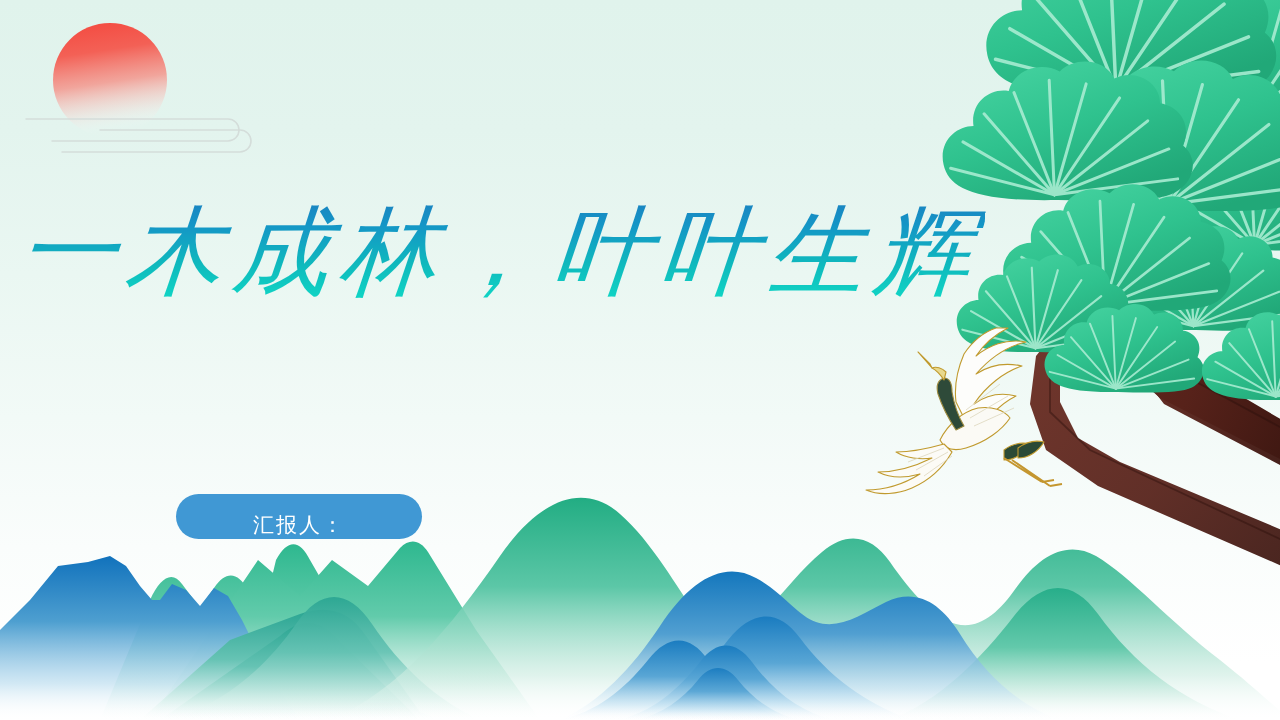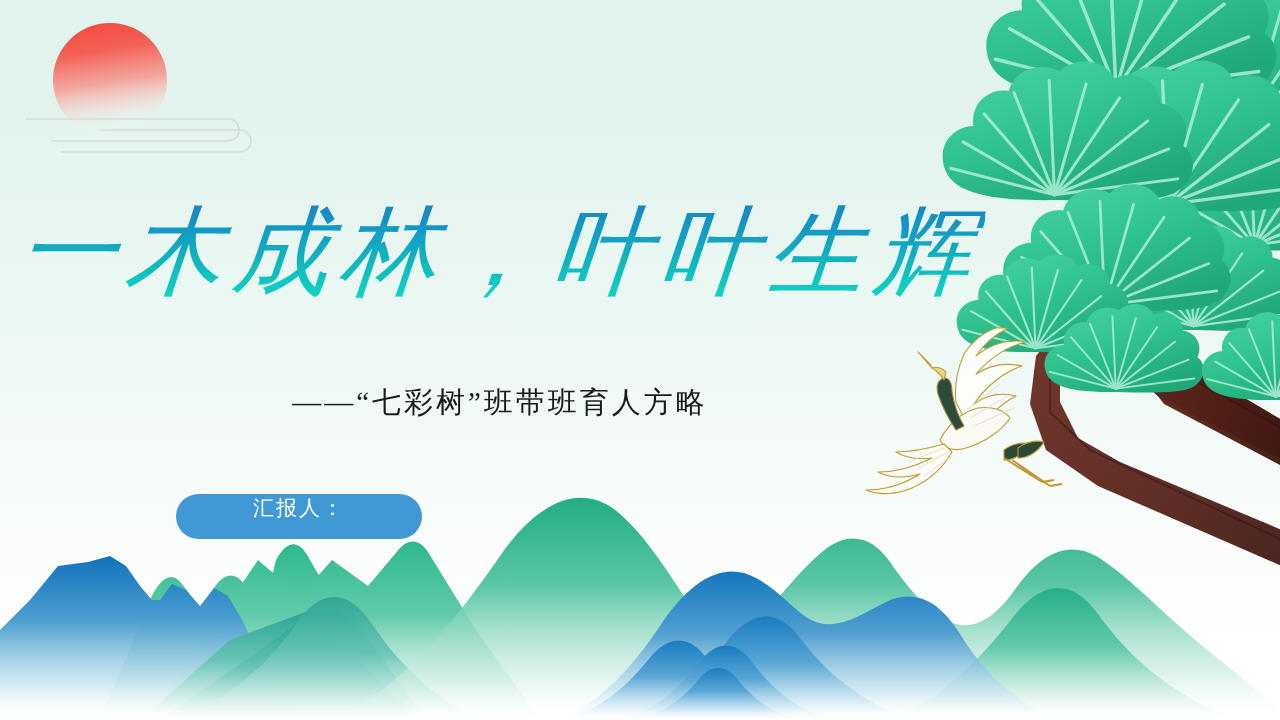--- a/index.html
+++ b/index.html
@@ -87,21 +87,21 @@
     white-space: nowrap;
   }
 
   
   .pill {
     position: absolute;
     z-index: 7;
     height: 45px;
     border-radius: 23px;
     display: flex;
-    align-items: flex-start;
+    align-items: flex-end;
     justify-content: center;
     color: #ffffff;
     font-family: Liberation Mono, monospace;
     font-size: 21px;
     letter-spacing: 2px;
     box-sizing: border-box;
     cursor: pointer;
     user-select: none;
   }
   #pill-reporter {
@@ -338,22 +338,19 @@
     <path fill="url(#mBlueR2)" d="M618 720 C 652 712 678 690 700 662 C 716 640 736 640 752 662
              C 774 692 800 712 834 720 Z"></path>
     <path fill="url(#mBlueR2)" opacity="0.95" d="M636 720 C 662 714 682 700 698 680 C 710 664 726 664 738 680
              C 754 700 774 714 800 720 Z"></path>
   </svg>
 
   <div class="title-wrap">
     <span class="main-title">一木成林，叶叶生辉</span>
   </div>
 
-  <div class="subtitle-wrap">
-    <span class="subtitle">——“七彩树”班带班育人方略</span>
-  </div>
 
   <div class="pill" id="pill-reporter" style="background:#4098d4">
     <span>汇报人：</span>
   </div>
 
 
 </div>
 
 </body></html>

